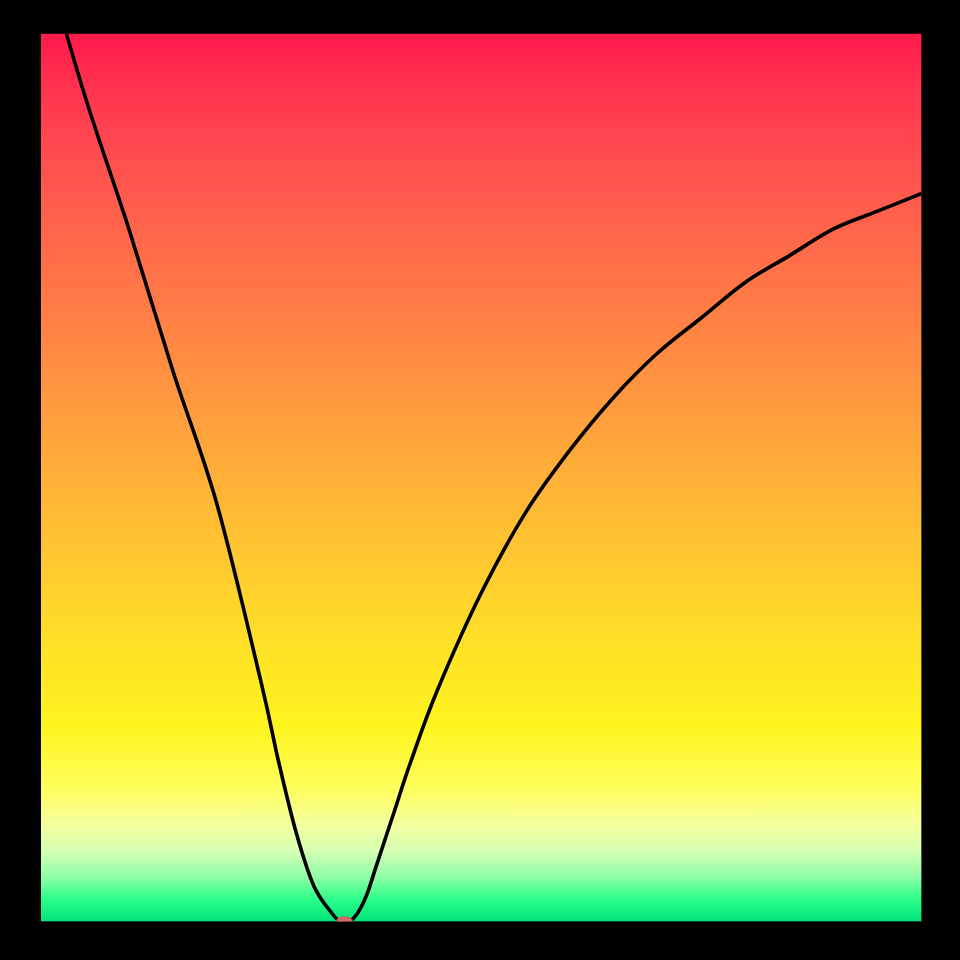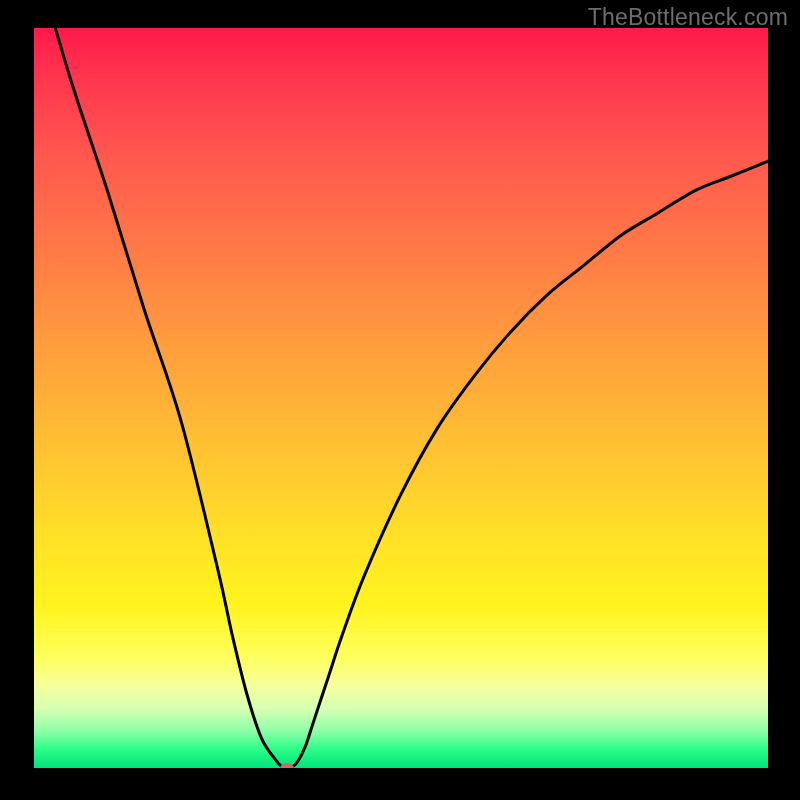--- a/index.html
+++ b/index.html
@@ -67,21 +67,20 @@
     border-radius: 50%;
     background: #d66a6a;
     box-shadow: 0 0 0 1px rgba(0,0,0,0.08) inset;
     transform: translate(-50%, -50%);
   }
 </style>
 </head>
 <body>
 
 <div class="frame">
-  <div class="watermark">TheBottleneck.com</div>
 
   <div class="plot-area">
     <div class="gradient"></div>
 
     <svg class="curve" viewBox="0 0 734 740" preserveAspectRatio="none">
       <path id="curve-path" fill="none" stroke="#000000" stroke-width="3" stroke-linecap="round" d="M 0 -74.00000000000011 C 6.116666666666667 -53.03333333333343, 24.46666666666667 12.333333333333279, 36.7 51.799999999999955 C 48.93333333333334 91.26666666666662, 61.16666666666667 124.5666666666666, 73.4 162.79999999999995 C 85.63333333333334 201.0333333333333, 97.86666666666666 242.96666666666664, 110.1 281.2 C 122.33333333333333 319.43333333333334, 134.56666666666666 349.03333333333336, 146.8 392.20000000000005 C 159.03333333333336 435.36666666666673, 174.93666666666667 504.4333333333334, 183.5 540.2 C 192.06333333333333 575.9666666666667, 193.2866666666667 585.8333333333333, 198.18 606.8 C 203.07333333333332 627.7666666666667, 207.96666666666664 648.7333333333333, 212.85999999999999 666 C 217.75333333333333 683.2666666666667, 222.64666666666665 699.3, 227.54 710.4 C 232.43333333333334 721.5, 238.54999999999998 727.6666666666667, 242.22 732.6 C 245.89000000000001 737.5333333333333, 247.11333333333337 738.7666666666667, 249.56000000000003 740 C 252.0066666666667 741.2333333333333, 254.45333333333332 741.2333333333333, 256.9 740 C 259.34666666666664 738.7666666666667, 261.79333333333335 736.3000000000001, 264.24 732.6 C 266.68666666666667 728.9, 269.1333333333333 723.9666666666666, 271.58 717.8 C 274.02666666666664 711.6333333333333, 275.25 706.7, 278.92 695.6 C 282.59000000000003 684.5, 288.7066666666667 666, 293.6 651.2 C 298.49333333333334 636.4000000000001, 302.1633333333333 624.0666666666666, 308.28 606.8 C 314.39666666666665 589.5333333333333, 320.5133333333333 571.0333333333333, 330.3 547.6 C 340.0866666666667 524.1666666666667, 354.76666666666665 490.8666666666667, 367 466.2 C 379.23333333333335 441.5333333333333, 391.4666666666667 419.3333333333333, 403.70000000000005 399.59999999999997 C 415.9333333333334 379.8666666666666, 428.16666666666663 363.83333333333326, 440.4 347.79999999999995 C 452.6333333333333 331.76666666666665, 464.8666666666667 316.9666666666667, 477.1 303.40000000000003 C 489.33333333333337 289.83333333333337, 501.5666666666666 277.5, 513.8 266.4 C 526.0333333333333 255.29999999999995, 538.2666666666667 246.6666666666666, 550.5 236.79999999999995 C 562.7333333333333 226.9333333333333, 574.9666666666667 215.83333333333337, 587.2 207.20000000000005 C 599.4333333333334 198.56666666666672, 611.6666666666666 192.4, 623.9 185 C 636.1333333333333 177.6, 648.3666666666667 168.9666666666666, 660.6 162.79999999999995 C 672.8333333333334 156.6333333333333, 685.0666666666666 152.9333333333333, 697.3 148 C 709.5333333333333 143.0666666666667, 727.8833333333333 135.6666666666667, 734 133.20000000000005"></path>
     </svg>
 
     <div class="marker" id="marker" style="left: 253.23px; top: 740px; background: rgb(214, 106, 106);"></div>
   </div>

